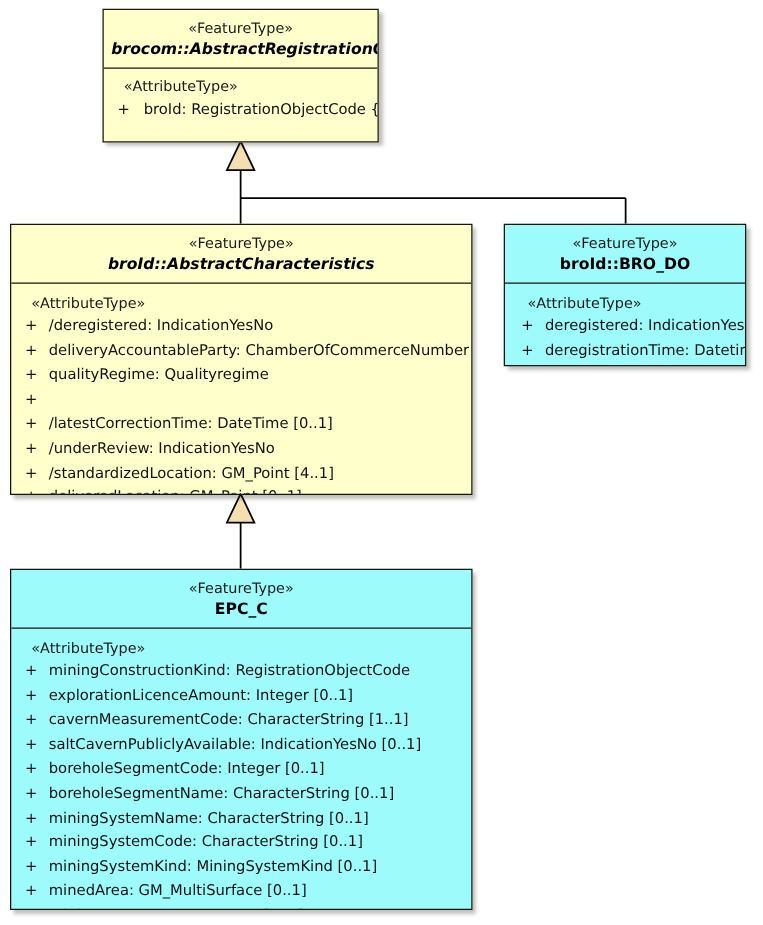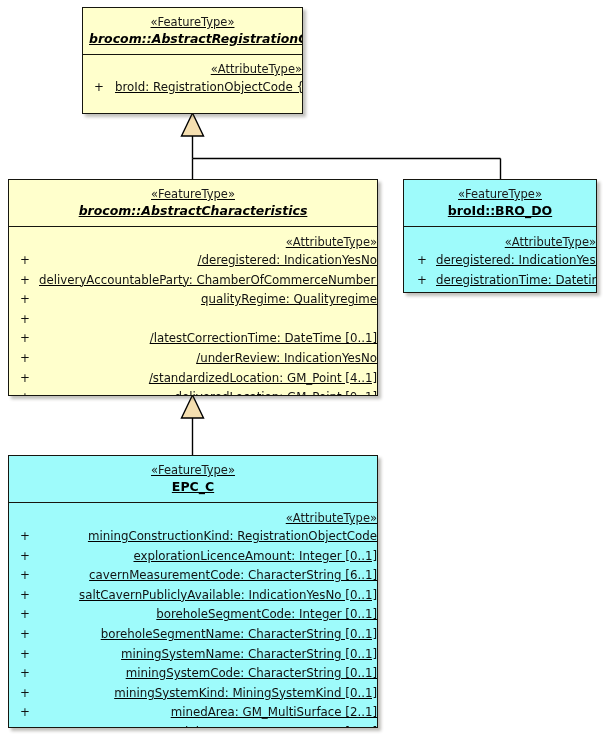--- a/index.html
+++ b/index.html
@@ -34,21 +34,20 @@
     pointer-events: none;
   }
 
   
   .uml-class {
     position: absolute;
     box-sizing: border-box;
     border: 1.6px solid #16160f;
     box-shadow: 3px 3px 3px rgba(60,55,45,0.32);
     overflow: hidden;
-    text-decoration: underline;
   }
   .uml-class.yellow { background: #ffffcc; }
   .uml-class.cyan   { background: #9efbfb; }
 
   .class-header {
     box-sizing: border-box;
     padding: 7px 6px 7px 6px;
     text-align: center;
     border-bottom: 1.6px solid #16160f;
   }
@@ -65,21 +64,20 @@
     font-weight: bold;
     color: #000000;
     line-height: 17px;
     white-space: nowrap;
   }
   .class-name.abstract { font-style: italic; }
 
   .class-attributes {
     box-sizing: border-box;
     padding: 7px 0 8px 0;
-    text-align: right;
   }
   .attr-stereotype {
     font-size: 11.5px;
     color: #1a1a1a;
     line-height: 17px;
     padding-left: 16px;
     white-space: nowrap;
   }
   .attr-row {
     display: block;
@@ -161,21 +159,21 @@
       <div class="attr-row">
         <span class="attr-vis">+</span>
         <span>broId: RegistrationObjectCode {id}</span>
       </div>
     </div>
   </div>
 
   <div class="uml-class yellow" id="class-abstract-characteristics">
     <div class="class-header">
       <span class="stereotype">«FeatureType»</span>
-      <span class="class-name abstract">brocom::AbstractCharacteristics</span>
+      <span class="class-name abstract">broId::AbstractCharacteristics</span>
     </div>
     <div class="class-attributes">
       <div class="attr-stereotype">«AttributeType»</div>
 
       <div class="attr-row">
         <span class="attr-vis">+</span>
         <span>/deregistered: IndicationYesNo</span>
       </div>
       <div class="attr-row">
         <span class="attr-vis">+</span>
@@ -236,21 +234,21 @@
       <div class="attr-row">
         <span class="attr-vis">+</span>
         <span>miningConstructionKind: RegistrationObjectCode</span>
       </div>
       <div class="attr-row">
         <span class="attr-vis">+</span>
         <span>explorationLicenceAmount: Integer [0..1]</span>
       </div>
       <div class="attr-row">
         <span class="attr-vis">+</span>
-        <span>cavernMeasurementCode: CharacterString [6..1]</span>
+        <span>cavernMeasurementCode: CharacterString [1..1]</span>
       </div>
       <div class="attr-row">
         <span class="attr-vis">+</span>
         <span>saltCavernPubliclyAvailable: IndicationYesNo [0..1]</span>
       </div>
       <div class="attr-row">
         <span class="attr-vis">+</span>
         <span>boreholeSegmentCode: Integer [0..1]</span>
       </div>
       <div class="attr-row">
@@ -264,21 +262,21 @@
       <div class="attr-row">
         <span class="attr-vis">+</span>
         <span>miningSystemCode: CharacterString [0..1]</span>
       </div>
       <div class="attr-row">
         <span class="attr-vis">+</span>
         <span>miningSystemKind: MiningSystemKind [0..1]</span>
       </div>
       <div class="attr-row">
         <span class="attr-vis">+</span>
-        <span>minedArea: GM_MultiSurface [2..1]</span>
+        <span>minedArea: GM_MultiSurface [0..1]</span>
       </div>
       <div class="attr-row">
         <span class="attr-vis">+</span>
         <span>miningMapsAmount: Integer [0..1]</span>
       </div>
     </div>
   </div>
 
 </div>
 

